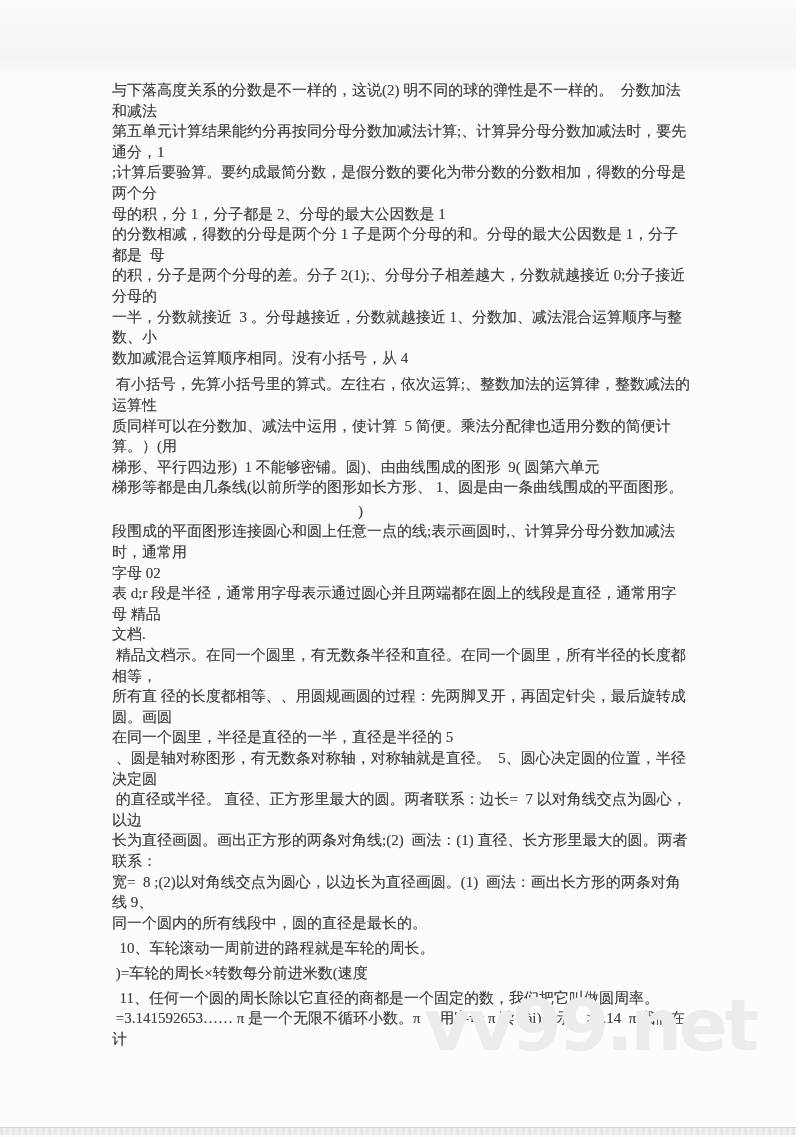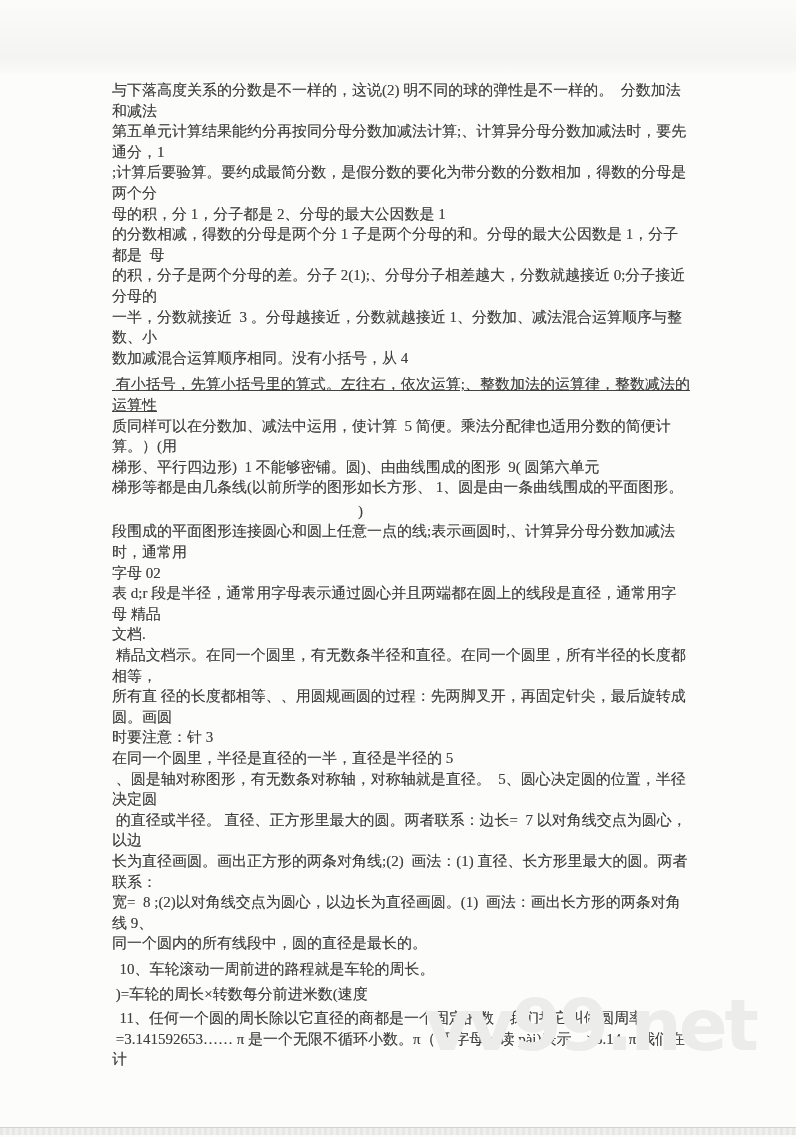--- a/index.html
+++ b/index.html
@@ -63,32 +63,31 @@
   <div class="top-band"></div>
   <div class="doc-text">
       <div class="line">与下落高度关系的分数是不一样的，这说(2) 明不同的球的弹性是不一样的。  分数加法和减法</div>
       <div class="line">第五单元计算结果能约分再按同分母分数加减法计算;、计算异分母分数加减法时，要先通分，1</div>
       <div class="line">;计算后要验算。要约成最简分数，是假分数的要化为带分数的分数相加，得数的分母是两个分</div>
       <div class="line">母的积，分 1，分子都是 2、分母的最大公因数是 1</div>
       <div class="line">的分数相减，得数的分母是两个分 1 子是两个分母的和。分母的最大公因数是 1，分子都是  母</div>
       <div class="line">的积，分子是两个分母的差。分子 2(1);、分母分子相差越大，分数就越接近 0;分子接近分母的</div>
       <div class="line">一半，分数就接近  3 。分母越接近，分数就越接近 1、分数加、减法混合运算顺序与整数、小</div>
       <div class="line">数加减混合运算顺序相同。没有小括号，从 4</div>
-      <div class="line" style="margin-top: 6px; text-decoration: underline;"> 有小括号，先算小括号里的算式。左往右，依次运算;、整数加法的运算律，整数减法的运算性</div>
+      <div class="line" style="margin-top: 6px;"> 有小括号，先算小括号里的算式。左往右，依次运算;、整数加法的运算律，整数减法的运算性</div>
       <div class="line">质同样可以在分数加、减法中运用，使计算  5 简便。乘法分配律也适用分数的简便计算。）(用</div>
       <div class="line">梯形、平行四边形)  1 不能够密铺。圆)、由曲线围成的图形  9( 圆第六单元</div>
       <div class="line">梯形等都是由几条线(以前所学的图形如长方形、 1、圆是由一条曲线围成的平面图形。</div>
       <div class="line" style="margin-top: 3px; padding-left: 246px;">)</div>
       <div class="line">段围成的平面图形连接圆心和圆上任意一点的线;表示画圆时,、计算异分母分数加减法时，通常用</div>
       <div class="line">字母 02</div>
       <div class="line">表 d;r 段是半径，通常用字母表示通过圆心并且两端都在圆上的线段是直径，通常用字母 精品</div>
       <div class="line">文档.</div>
       <div class="line"> 精品文档示。在同一个圆里，有无数条半径和直径。在同一个圆里，所有半径的长度都相等，</div>
       <div class="line">所有直 径的长度都相等、、用圆规画圆的过程：先两脚叉开，再固定针尖，最后旋转成圆。画圆</div>
-      <div class="line">时要注意：针 3</div>
       <div class="line">在同一个圆里，半径是直径的一半，直径是半径的 5</div>
       <div class="line"> 、圆是轴对称图形，有无数条对称轴，对称轴就是直径。  5、圆心决定圆的位置，半径决定圆</div>
       <div class="line"> 的直径或半径。 直径、正方形里最大的圆。两者联系：边长=  7 以对角线交点为圆心，以边</div>
       <div class="line">长为直径画圆。画出正方形的两条对角线;(2)  画法：(1) 直径、长方形里最大的圆。两者联系：</div>
       <div class="line">宽=  8 ;(2)以对角线交点为圆心，以边长为直径画圆。(1)  画法：画出长方形的两条对角线 9、</div>
       <div class="line">同一个圆内的所有线段中，圆的直径是最长的。</div>
       <div class="line" style="margin-top: 5px;">  10、车轮滚动一周前进的路程就是车轮的周长。</div>
       <div class="line" style="margin-top: 4px;"> )=车轮的周长×转数每分前进米数(速度</div>
       <div class="line" style="margin-top: 4px;">  11、任何一个圆的周长除以它直径的商都是一个固定的数，我们把它叫做圆周率。</div>
       <div class="line"> =3.141592653…… π 是一个无限不循环小数。π（ 用字母 π 读 pài)表示。&gt;3.14  π 我们在计</div>

